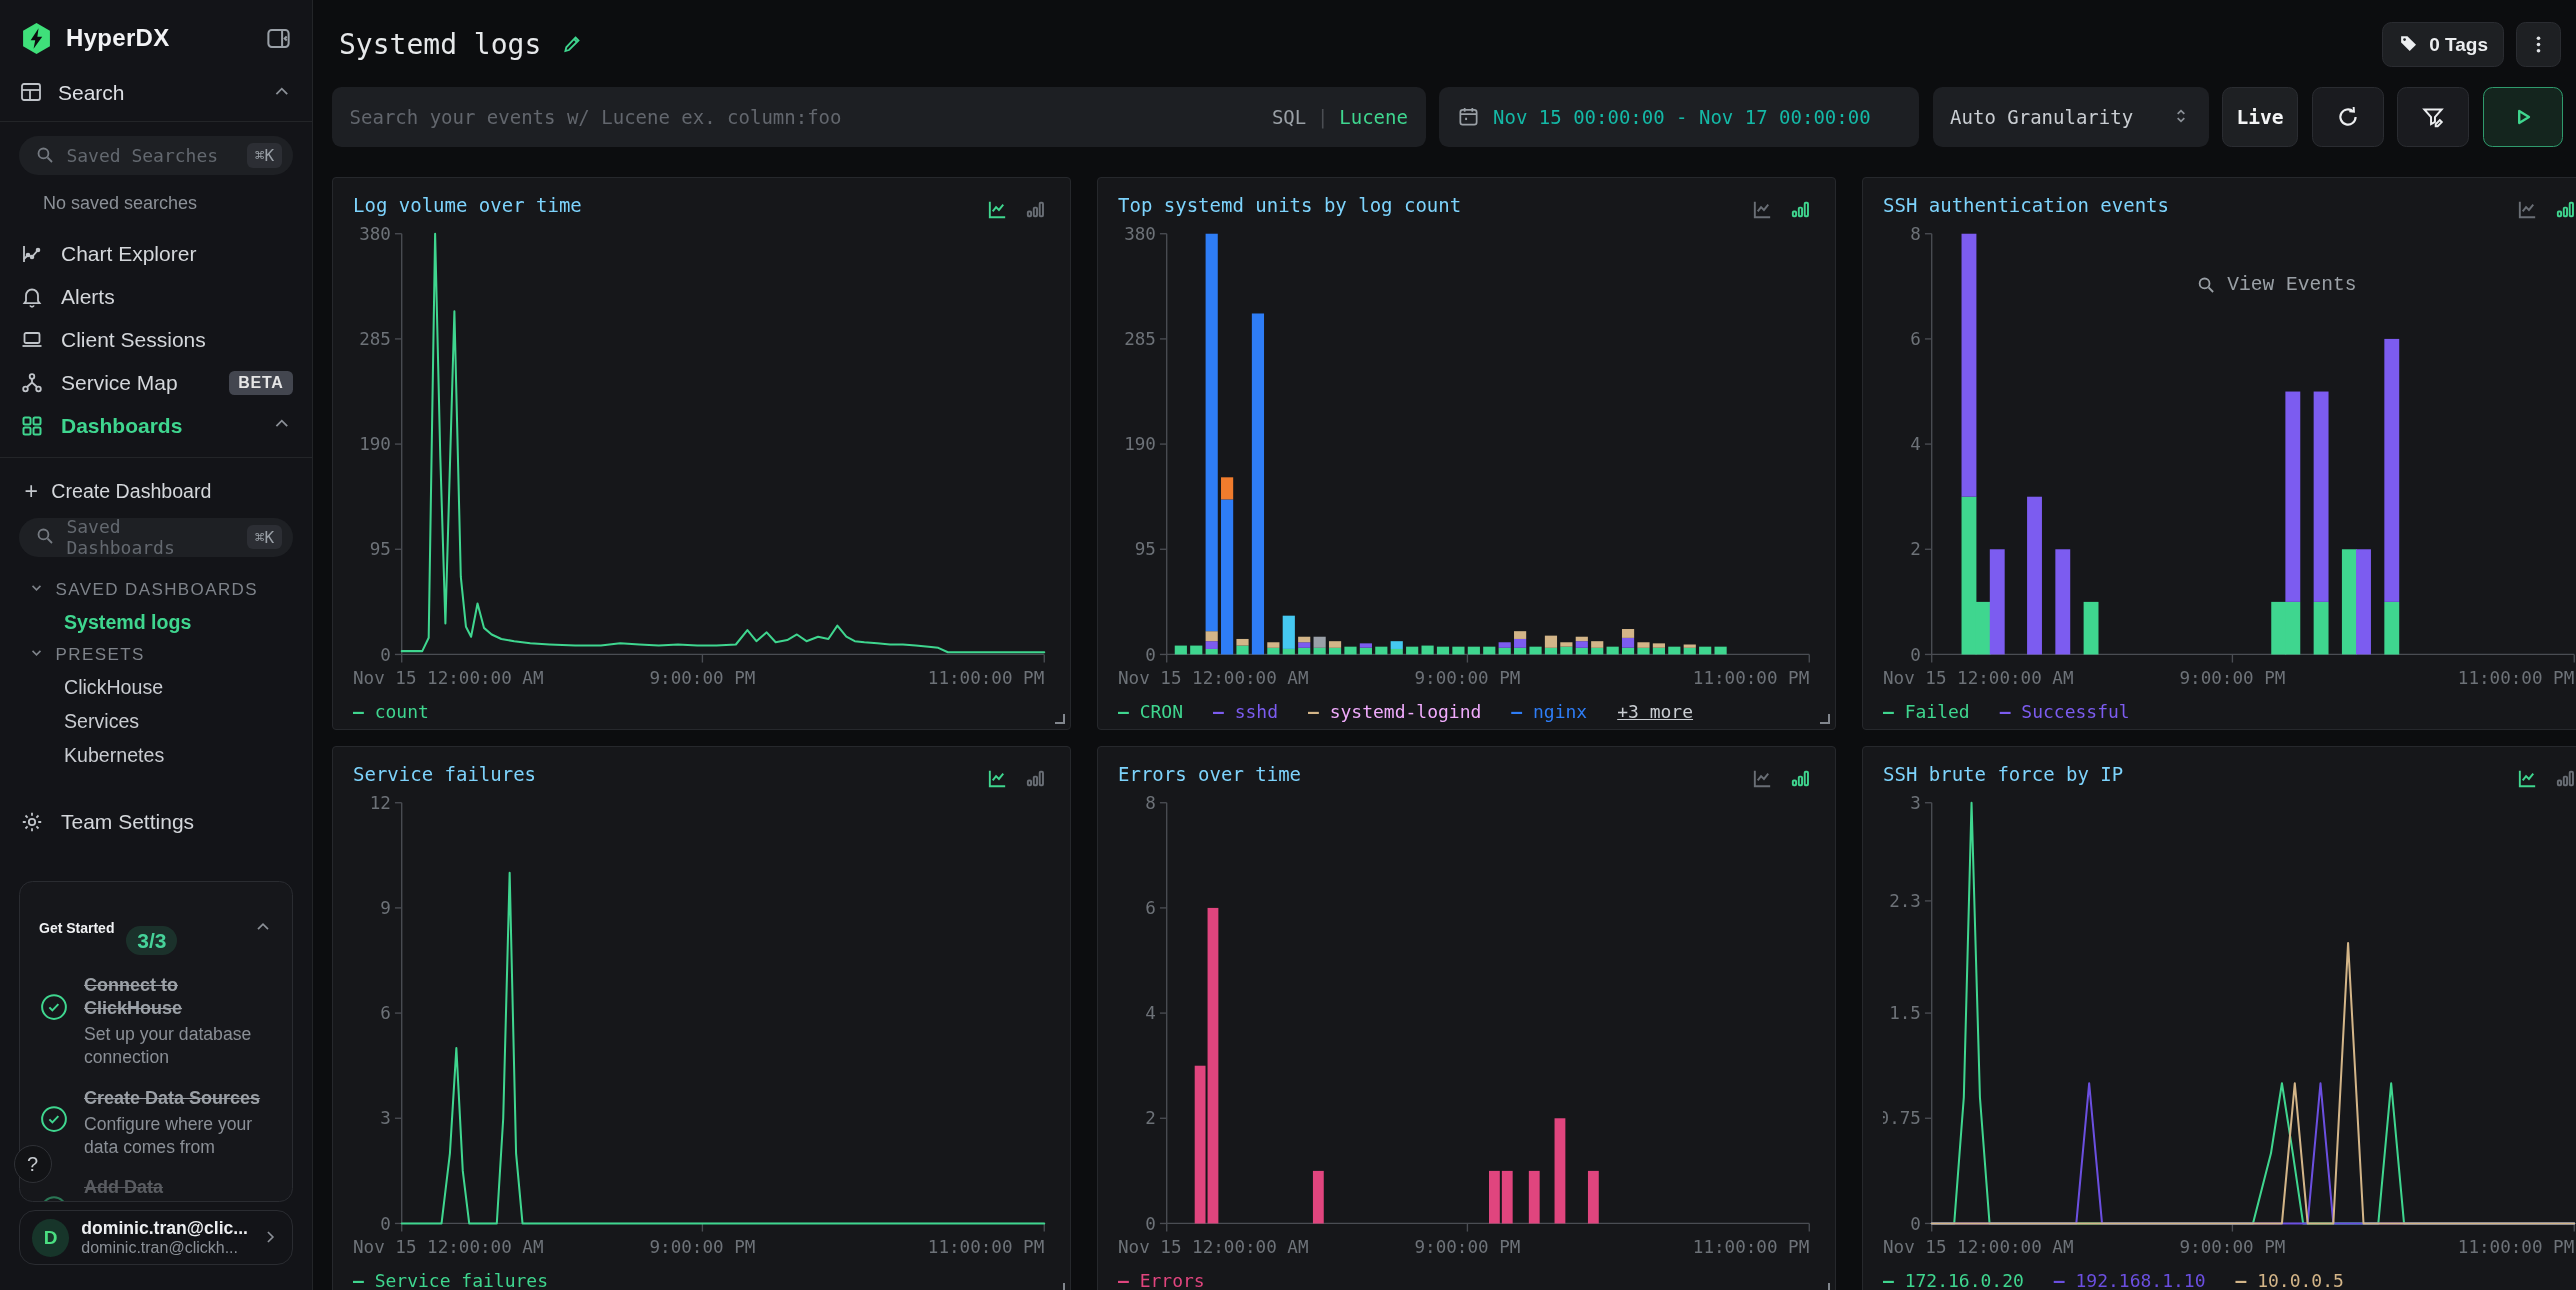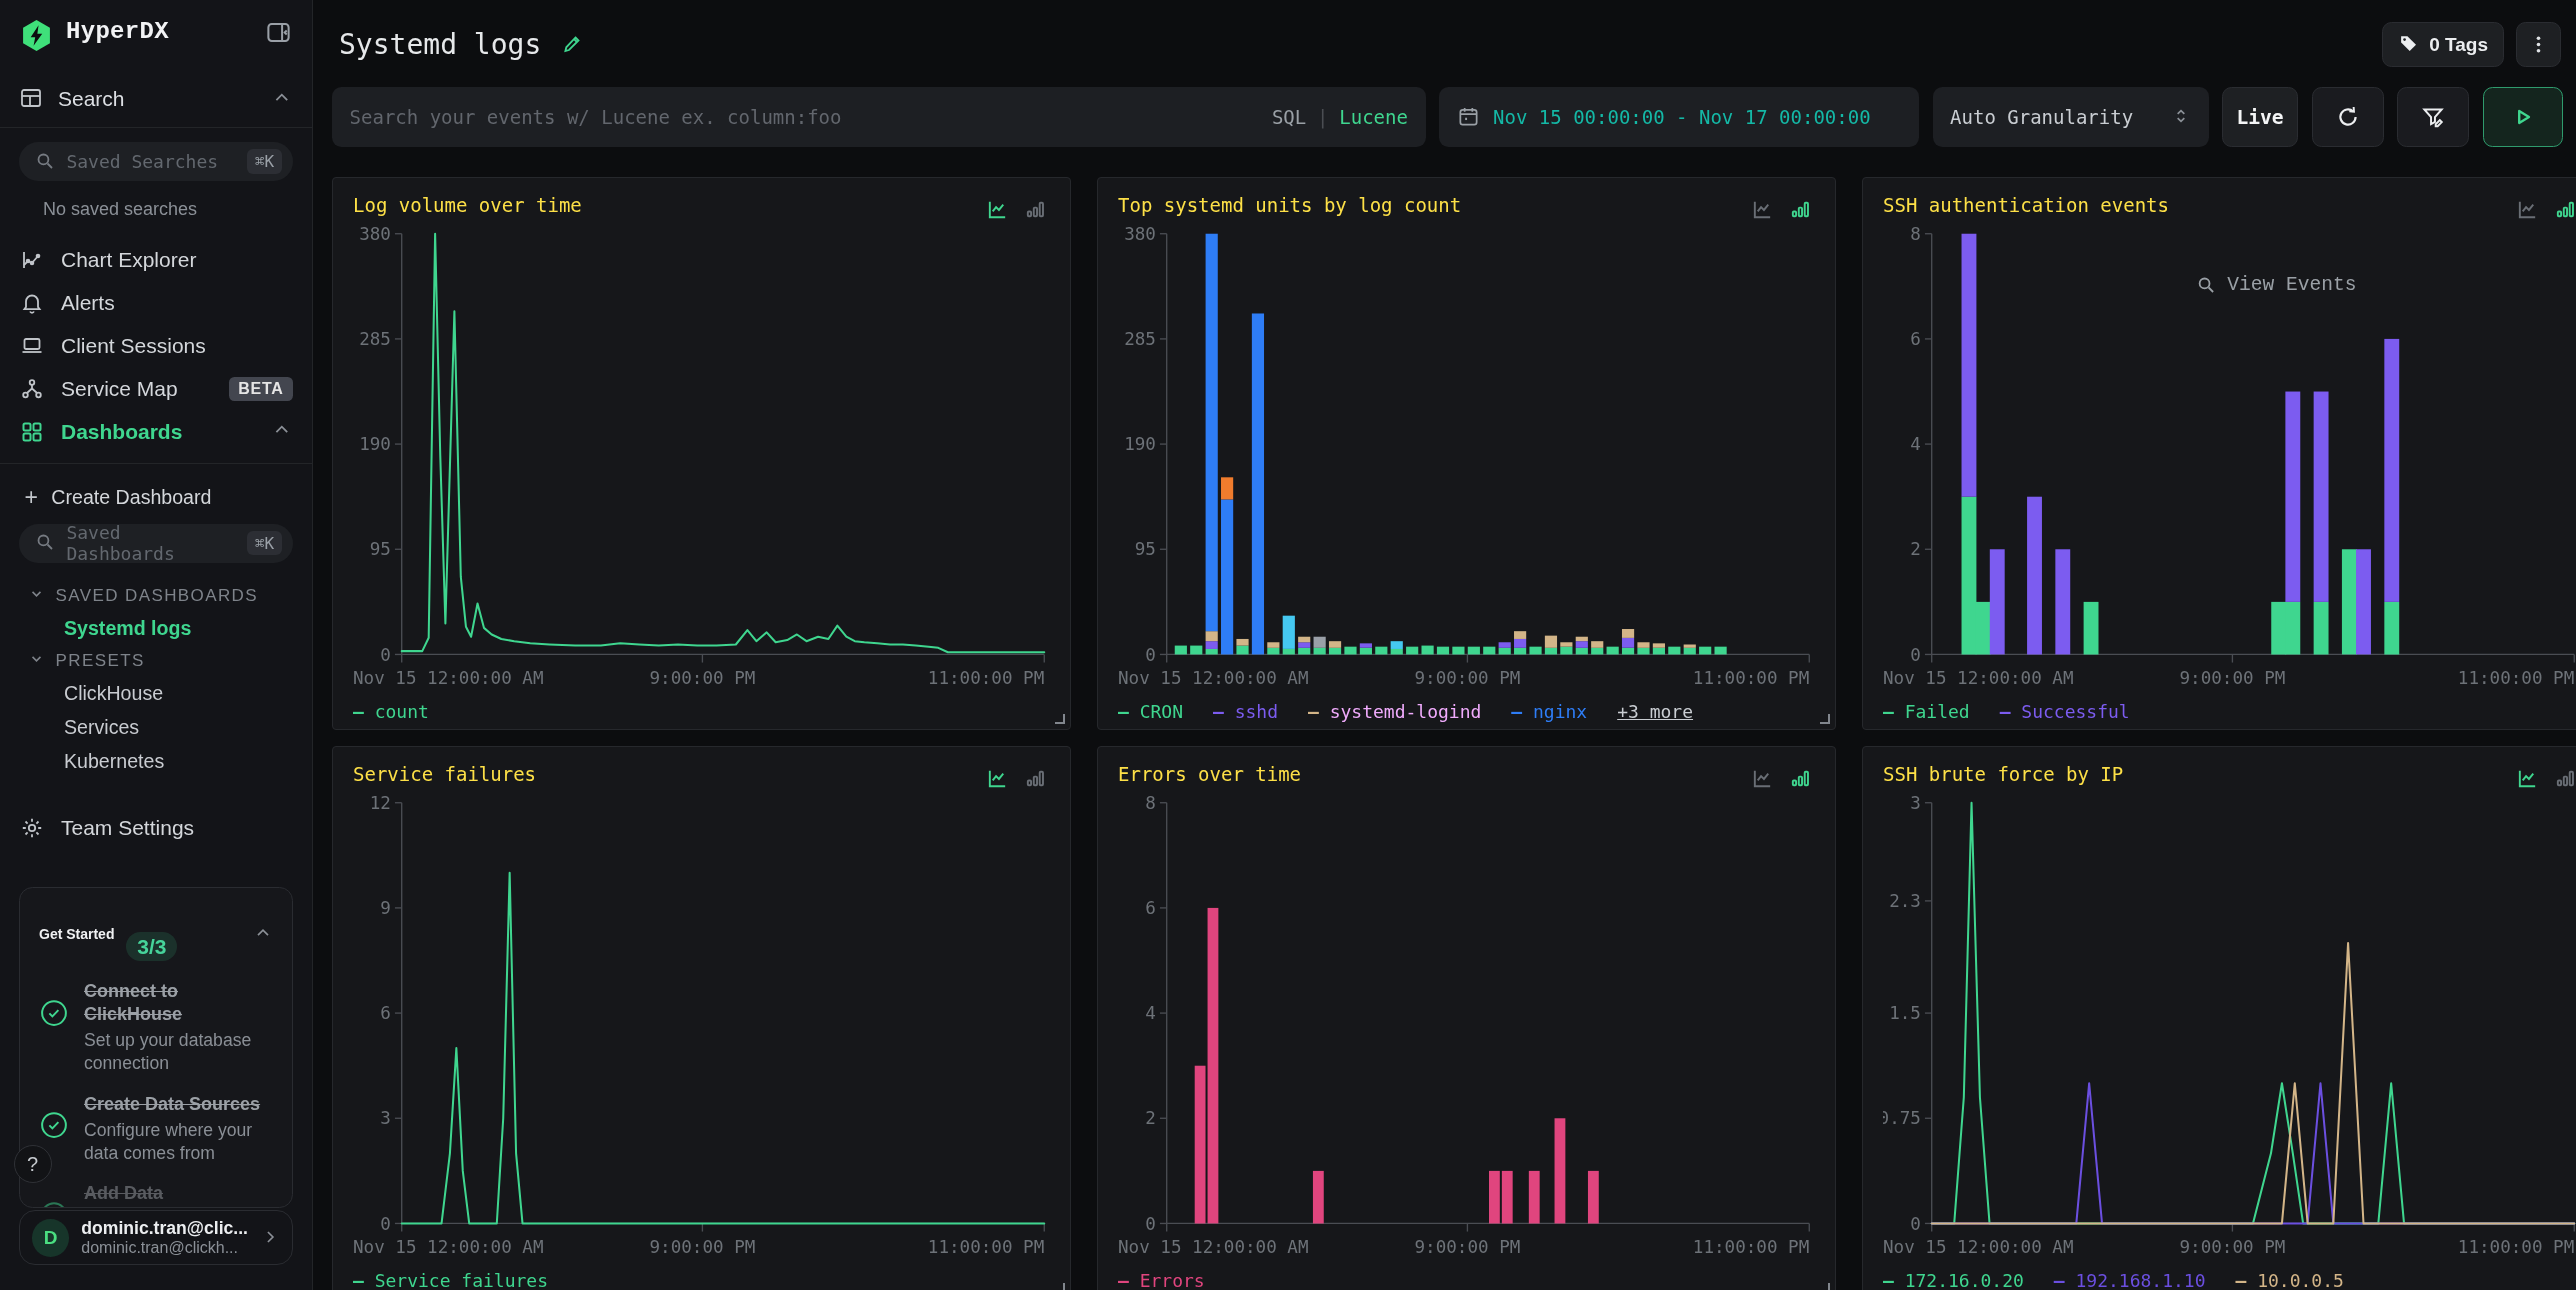--- a/index.html
+++ b/index.html
@@ -1,21 +1,21 @@
 <!DOCTYPE html>
 <html style="font-size:10.8px"><head>
 <meta charset="utf-8">
 <style>
   * { margin:0; padding:0; box-sizing:border-box; }
   html,body { width:2576px; height:1291px; }
   body { background:#0c0d0f; font-family:"Liberation Sans", sans-serif; color:#d6d9dd; overflow:hidden; position:relative; }
 
   
   .sidebar { position:absolute; left:0; top:0; width:313px; height:1291px; background:#131418; border-right:1.4px solid #232528; padding:17.6px 19px 0; }
-  .logo-row { display:flex; height:41px; margin-bottom:21px;font-family:Liberation Mono, monospace; }
+  .logo-row { display:flex; align-items:center; height:41px; margin-bottom:15px; }
   .logo-hex { width:35px; height:35px; display:inline-flex; margin-right:12px; }
   .logo-text { font-size:24px; font-weight:bold; color:#f2f3f5; letter-spacing:0.3px; }
   .collapse-btn { margin-left:auto; width:30px; height:30px; display:flex; align-items:center; justify-content:center; cursor:pointer; }
   .srow { display:flex; align-items:center; height:38px; gap:15px; cursor:pointer; }
   .srow .lbl { font-size:21px; color:#dcdfe3; }
   .srow .chev { margin-left:auto; }
   .divider { height:1.4px; background:#232528; margin:9.5px -19px 13.5px; }
   .pill { display:flex; align-items:center; gap:10.8px; height:39px; background:#1e2024; border-radius:20px; padding:0 10.8px 0 15px; margin-bottom:17.6px; cursor:text; }
   .pill .ph { font-family:"DejaVu Sans Mono", monospace; font-size:18px; color:#63686f; flex:1; }
   .kbd { background:#2c2e34; color:#9aa0a7; border-radius:6px; padding:2.7px 8px; font-size:16px; font-family:"DejaVu Sans Mono", monospace; }
@@ -73,21 +73,21 @@
   .gran-box { width:276px; cursor:pointer; }
   .gran-text { font-family:"DejaVu Sans Mono", monospace; font-size:19px; color:#c9cdd2; flex:1; }
   .live-btn { width:76px; background:#1e2023; border:1.4px solid #2a2c31; border-radius:9.5px; display:flex; align-items:center; justify-content:center; cursor:pointer; }
   .live-label { font-family:"DejaVu Sans Mono", monospace; font-size:19.6px; font-weight:bold; color:#f4f5f6; }
   .icon-btn { width:72px; background:#1a1b1f; border:1.4px solid #2a2c31; border-radius:9.5px; display:flex; align-items:center; justify-content:center; cursor:pointer; }
   .play-btn { width:80px; background:#14251e; border:1.4px solid #2f9b6d; border-radius:9.5px; display:flex; align-items:center; justify-content:center; cursor:pointer; }
 
   
   .charts { position:absolute; left:19px; top:177px; right:0; bottom:0; overflow:hidden; display:grid; grid-template-columns:repeat(3,739px); grid-auto-rows:553px; gap:16px 26px; }
   .panel { background:#16171a; border:1.4px solid #26282c; border-radius:4px; position:relative; padding:16px 20px 0; }
-  .panel-title { font-family:"DejaVu Sans Mono", monospace; font-size:19px; color:#fde047; height:30px; }
+  .panel-title { font-family:"DejaVu Sans Mono", monospace; font-size:19px; color:#7dd3fc; height:30px; }
   .type-icons { position:absolute; top:20px; right:23px; display:flex; gap:15px; align-items:center; }
   .ticon { color:#696e75; display:inline-flex; cursor:pointer; }
   .ticon.on { color:#3fd68f; }
   .plot { display:block; }
   .axis { stroke:#4a4d53; stroke-width:2; fill:none; }
   .tick { fill:#6d7278; font-family:"DejaVu Sans Mono", monospace; font-size:26px; }
   .legend { display:flex; align-items:center; gap:30px; margin-top:2.7px; font-family:"DejaVu Sans Mono", monospace; font-size:18px; }
   .lg-item { display:inline-flex; gap:10.8px; align-items:center; cursor:pointer; }
   .lg-dash { font-weight:bold; }
   .lg-more { color:#c9cdd2; text-decoration:underline; cursor:pointer; }

